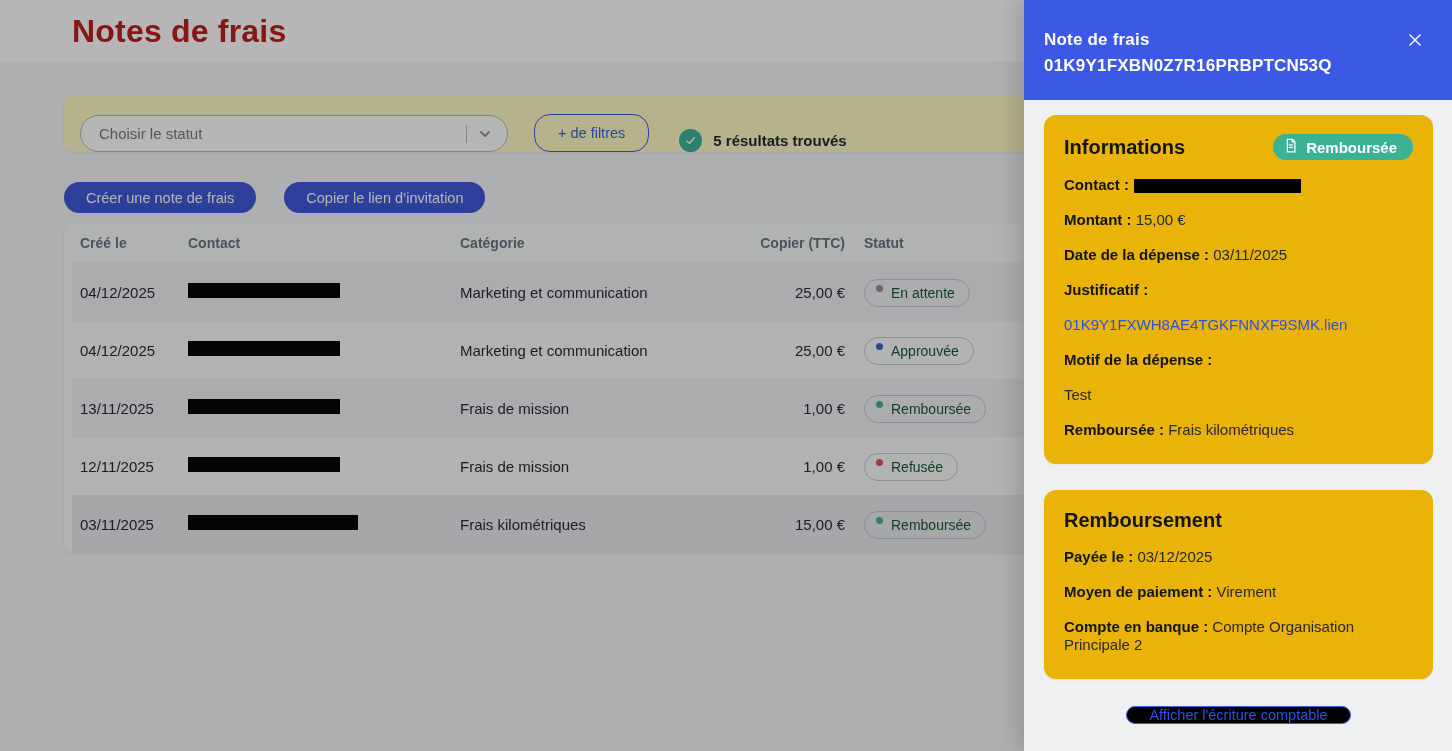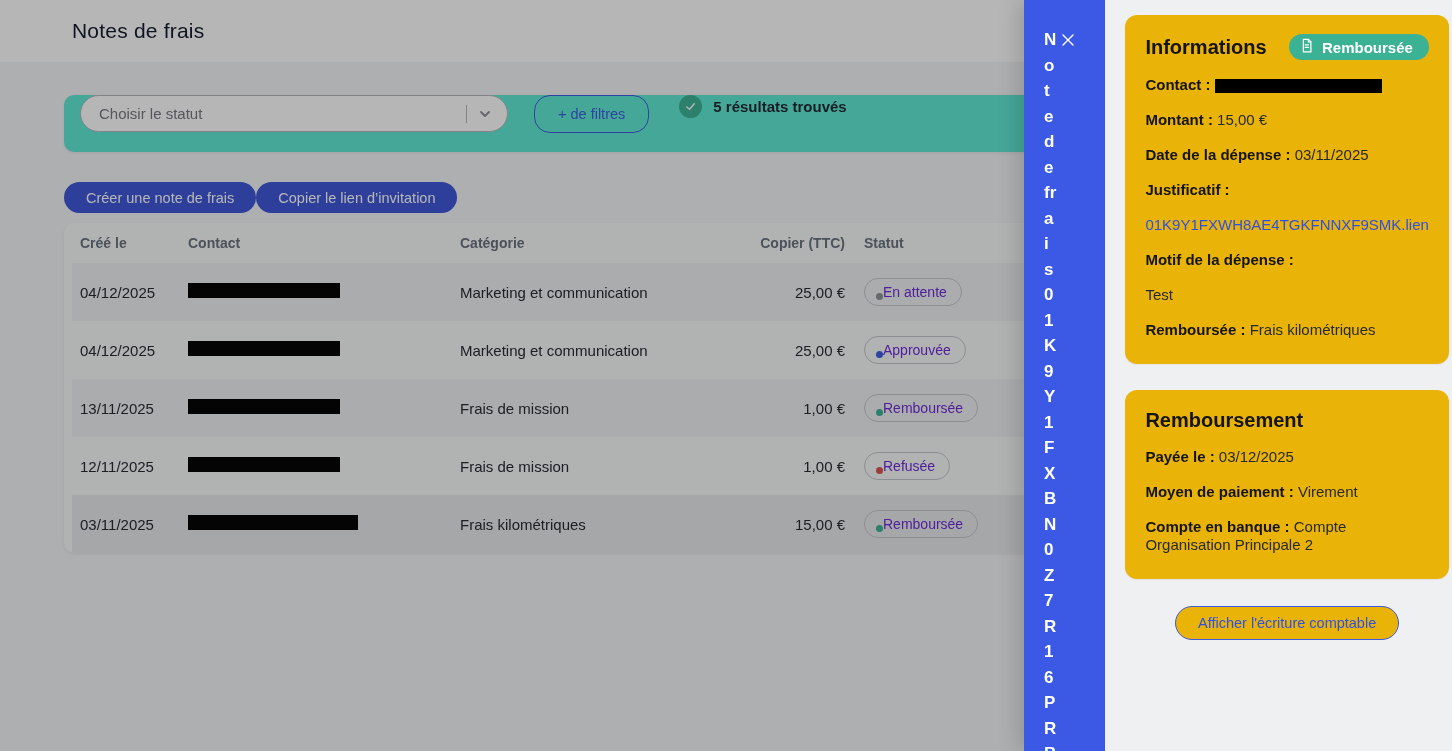--- a/index.html
+++ b/index.html
@@ -8,27 +8,27 @@
     font-family: "Liberation Sans", sans-serif;
     position: relative;
     overflow: hidden;
     background: #f4f5f7;
     color: #1f2937;
   }
 
   
   .main { position:absolute; inset:0; }
   .topbar { height:62px; background:#ffffff; display:flex; align-items:center; padding-left:72px; }
-  .page-title { font-size:21px; font-weight:400; color:#0f172a; letter-spacing:.2px; }
+  .page-title { font-size:32px; font-weight:700; color:#b91c1c; letter-spacing:.2px; }
 
   .content { padding:33px 0 0 64px; }
 
   .filter-card {
-    width:1324px; height:57px; background:#5eead4; border-radius:10px;
-    display:flex; align-items:flex-start; padding:0 16px;
+    width:1324px; height:57px; background:#fef9c3; border-radius:10px;
+    display:flex; align-items:flex-end; padding:0 16px;
     box-shadow:0 1px 3px rgba(0,0,0,.07);
   }
   .status-select {
     width:428px; height:37px; border:1px solid #b4b7bc; border-radius:19px;
     background:#fff; display:flex; align-items:center; justify-content:space-between;
     padding:0 14px 0 18px; cursor:pointer;
   }
   .status-select .placeholder { color:#72767d; font-size:15px; }
   .select-right { display:flex; align-items:center; gap:10px; }
   .select-sep { width:1px; height:18px; background:#b4b7bc; }
@@ -39,21 +39,21 @@
     color:#3d5be0; background:transparent; border-radius:16px; font-size:14.5px;
     font-family:inherit; cursor:pointer;
   }
   .results { margin-left:30px; display:flex; align-items:center; gap:11px; }
   .check-circle {
     width:23px; height:23px; border-radius:50%; background:#3cb295;
     display:flex; align-items:center; justify-content:center;
   }
   .results-text { font-size:15px; font-weight:700; color:#1c2430; }
 
-  .actions { margin-top:30px; display:flex; gap:0; }
+  .actions { margin-top:30px; display:flex; gap:28px; }
   .btn-primary {
     height:31px; border:none; border-radius:16px; background:#3d55d8; color:#fff;
     font-size:14.5px; padding:0 22px; font-family:inherit; cursor:pointer;
   }
 
   .table-card {
     margin-top:10px; width:1324px; background:#f8f9fa; border-radius:10px;
     box-shadow:0 1px 3px rgba(0,0,0,.08); padding:0 8px; overflow:hidden;
   }
   .trow {
@@ -65,37 +65,37 @@
   .th.c3 { text-align:right; }
   .th.c4 { padding-left:19px; }
   .row { height:58px; font-size:15px; color:#23272e; cursor:pointer; }
   .row:nth-child(odd) { background:#f0f1f2; }
   .row.selected { background:#e9eaec; }
   .cell-amount { text-align:right; }
   .cell-status { padding-left:19px; }
   .redacted-bar { display:inline-block; width:152px; height:15px; background:#000; }
   .row.selected .redacted-bar { width:170px; }
   .status-pill {
-    display:inline-flex; align-items:flex-end; border:1px solid #c3c6cb;
-    border-radius:15px; padding:5px 14px 5px 11px; font-size:14px; color:#6d28d9;
+    display:inline-flex; align-items:flex-start; gap:8px; border:1px solid #c3c6cb;
+    border-radius:15px; padding:5px 14px 5px 11px; font-size:14px; color:#14532d;
     background:transparent;
   }
   .dot { width:7px; height:7px; border-radius:50%; display:inline-block; }
 
   
   .overlay {
     position:absolute; left:0; top:0; width:1024px; height:751px;
     background:rgba(12,12,14,.30); z-index:5; cursor:pointer;
   }
 
   
   .panel {
     position:absolute; right:0; top:0; width:428px; height:751px; z-index:10;
     background:#eef0f2; box-shadow:-6px 0 20px rgba(0,0,0,.15);
-    display:flex; flex-direction:row;
+    display:flex; flex-direction:column;
   }
   .panel-header {
     background:#3c59e6; min-height:100px; color:#fff;
     display:flex; justify-content:space-between; align-items:flex-start;
     padding:27px 26px 0 20px;
   }
   .panel-title { font-size:17px; font-weight:800; line-height:1.5; letter-spacing:.2px; max-width:330px; word-break:break-all; }
   .close-btn { background:none; border:none; cursor:pointer; padding:2px; margin-top:2px; }
 
   .panel-body { padding:15px 19px 0 20px; flex:1; }
@@ -111,22 +111,22 @@
     padding:4px 16px 4px 10px; display:inline-flex; align-items:center; gap:8px;
   }
   .field { font-size:15px; margin-bottom:17px; color:#26292e; line-height:18px; }
   .field b { color:#141414; }
   .contact-bar { display:inline-block; width:167px; height:14px; background:#000; vertical-align:middle; margin-left:5px; }
   .doc-link { color:#2d50e6; text-decoration:none; font-size:15px; cursor:pointer; }
   .field.plain { font-weight:400; }
 
   .panel-footer { padding:27px 0 18px; display:flex; justify-content:center; }
   .btn-outline {
-    border:1px solid #3d5be0; color:#2d50e6; background:#eab308; border-radius:17px;
-    padding:8px 22px; font-size:14.5px; font-family:inherit; cursor:pointer;
+    border:1px solid #3d5be0; color:#2d50e6; background:#000000; border-radius:17px;
+    padding:0 22px; font-size:14.5px; font-family:inherit; cursor:pointer;
   }
 </style>
 </head>
 <body>
 
 <div class="main">
   <div class="topbar">
     <h1 class="page-title">Notes de frais</h1>
   </div>
 

